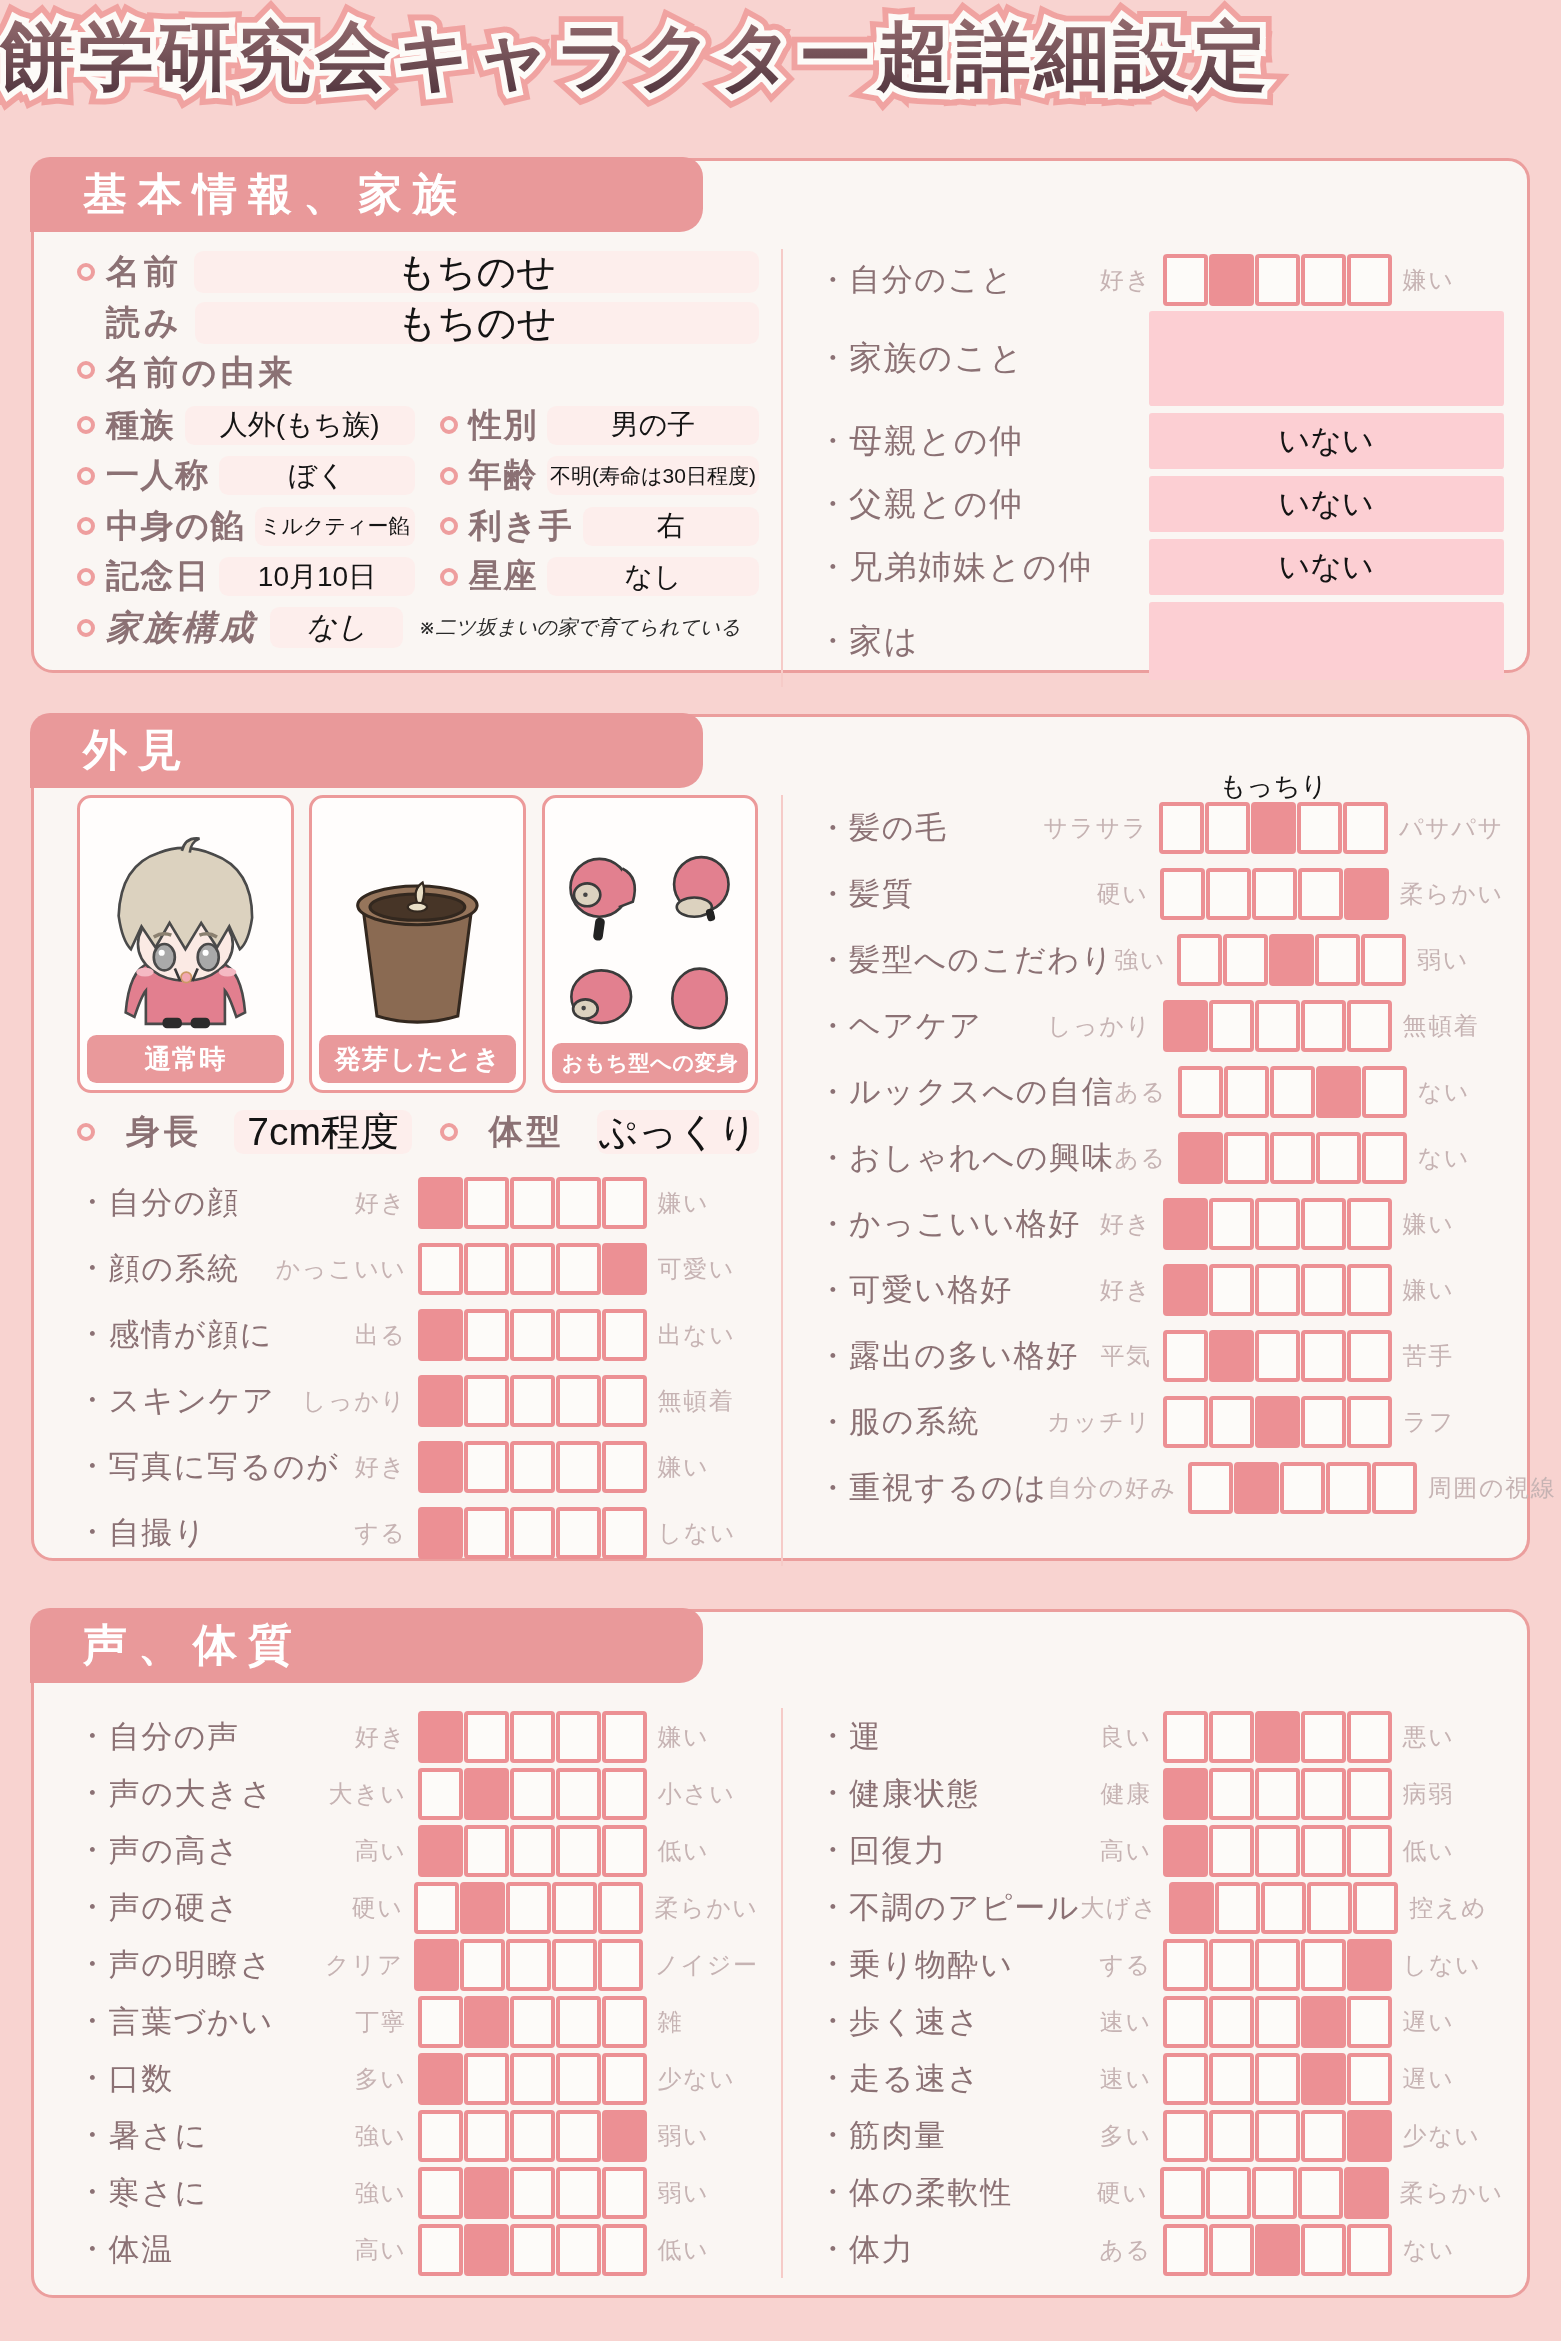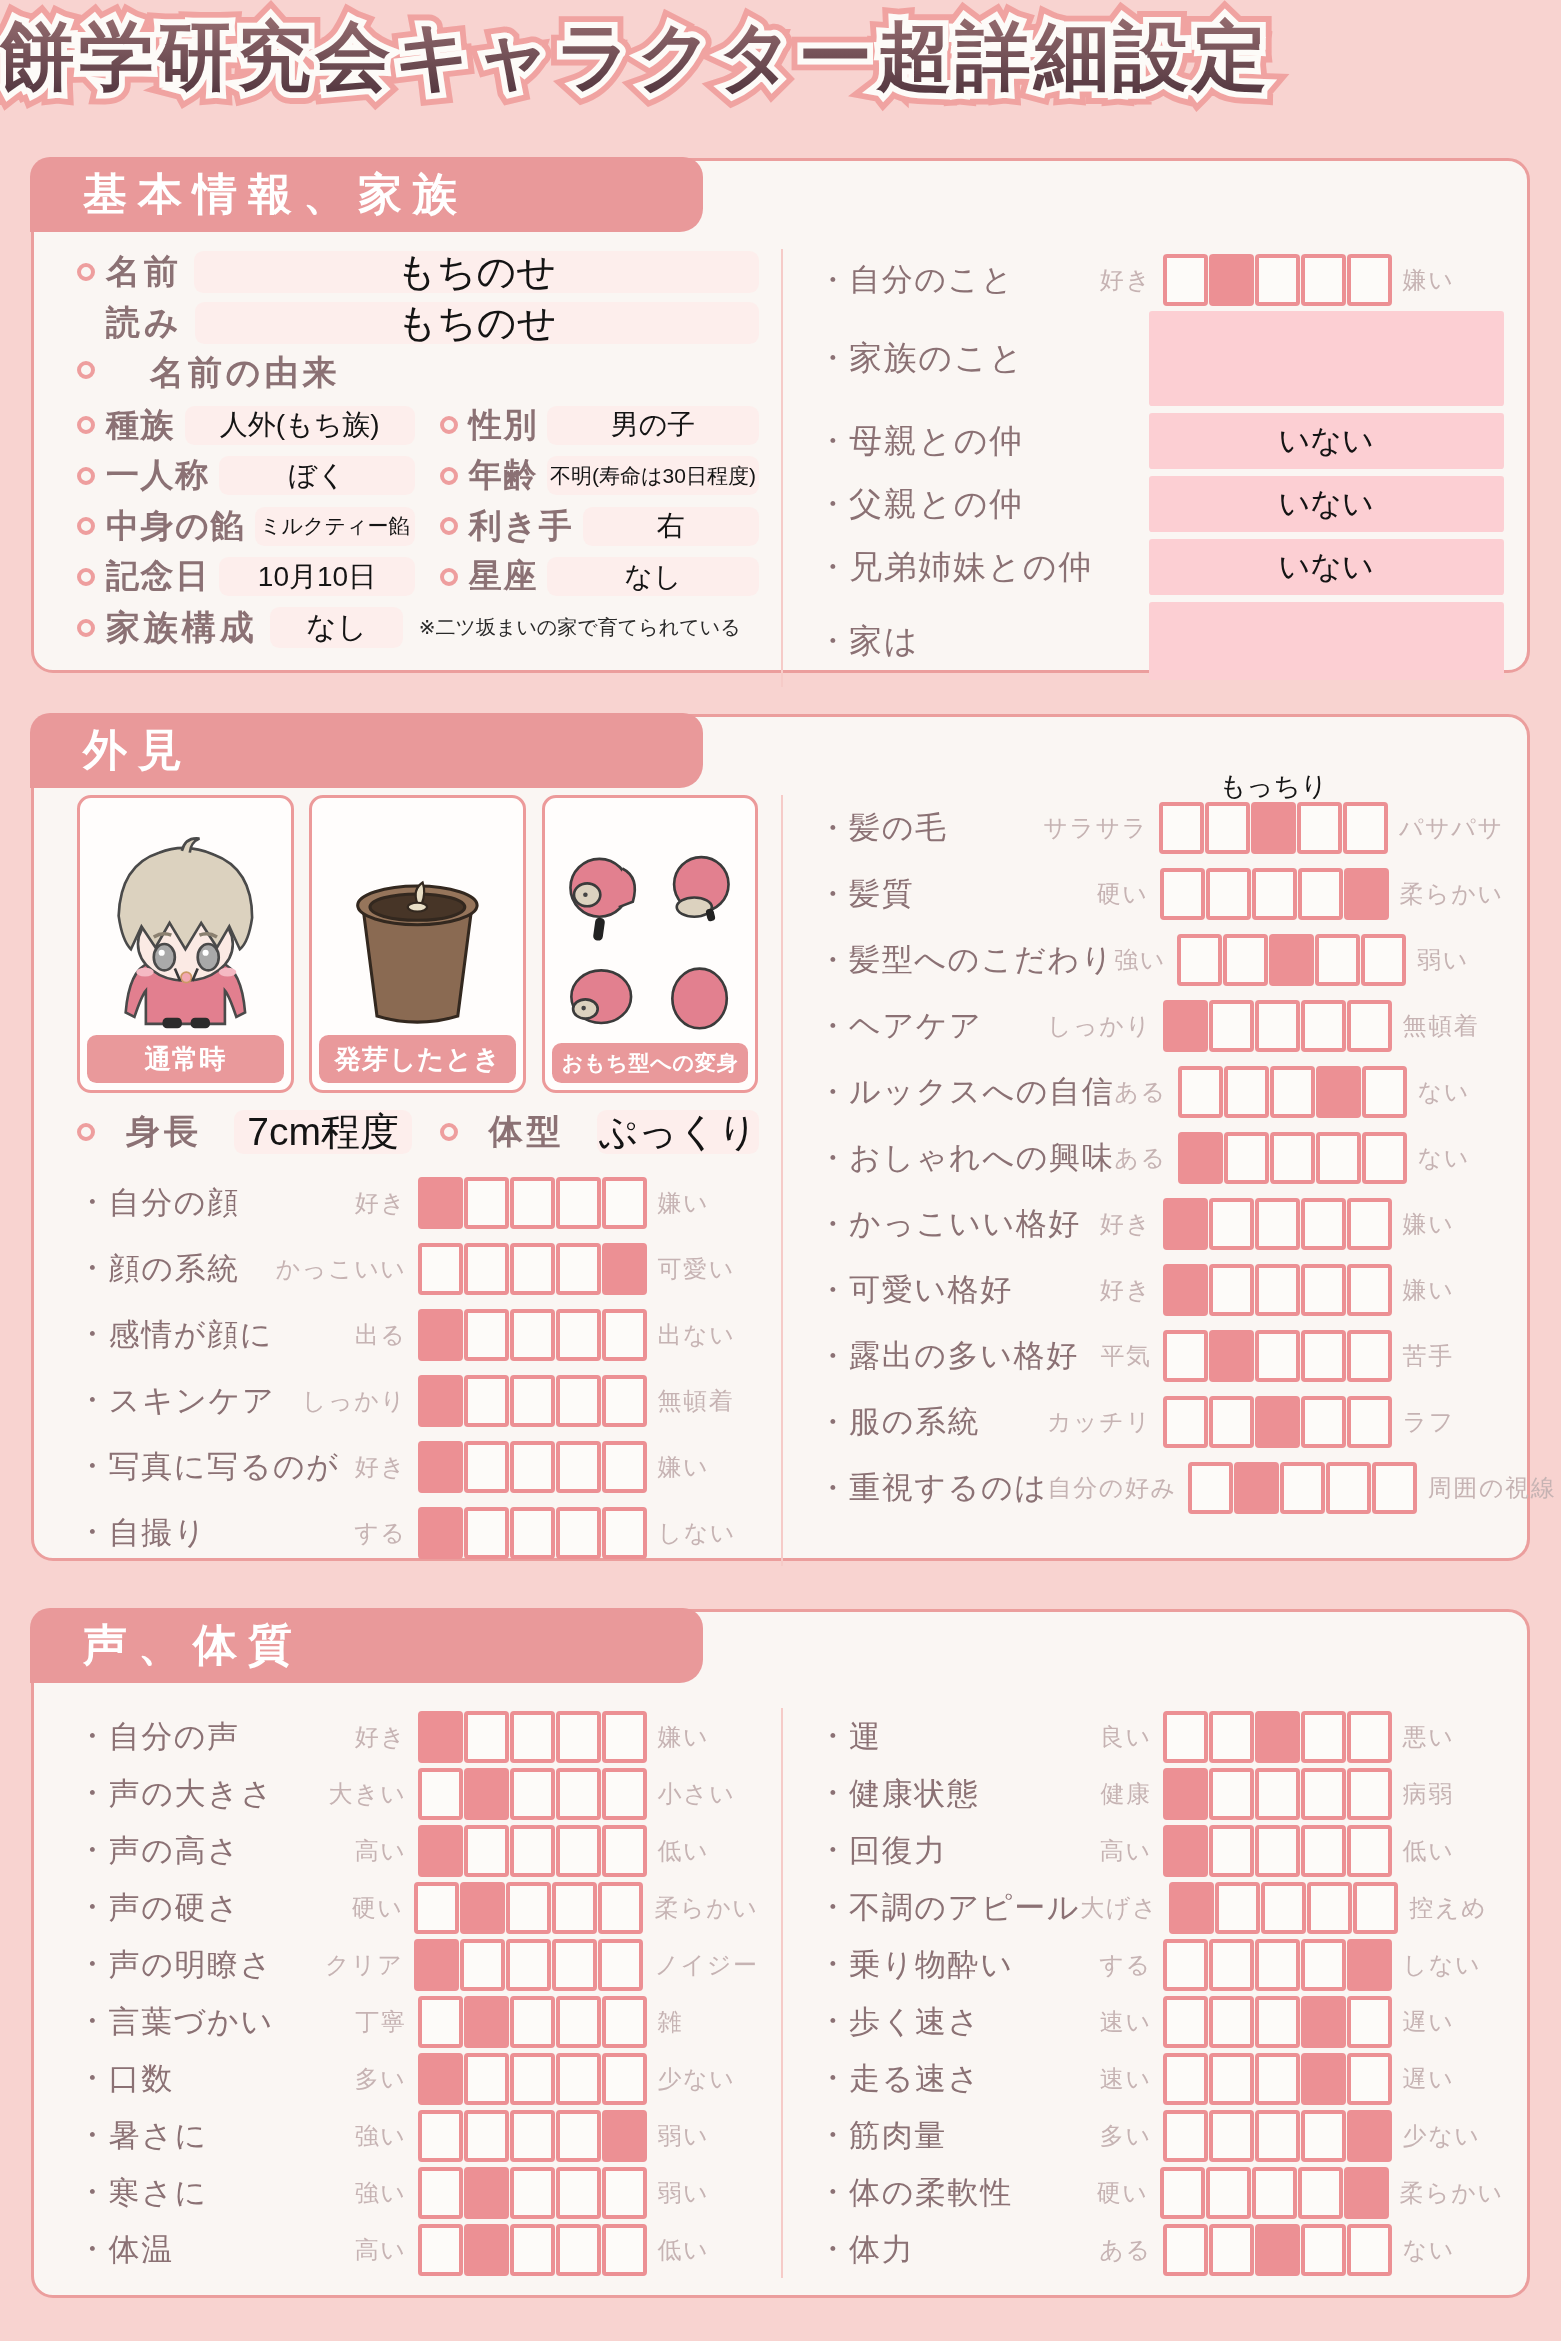--- a/index.html
+++ b/index.html
@@ -38,29 +38,29 @@
 
   
   .f-row{display:flex;align-items:center;margin-bottom:4.7px;}
   .f-bullet{width:10px;height:10px;border:4.7px solid #ee9e9e;border-radius:50%;
             margin-right:11px;flex:0 0 auto;background:transparent;}
   .f-bullet.hidden{visibility:hidden;}
   .f-label{font-size:34px;color:#8b7174;font-weight:600;letter-spacing:3.9px;
            margin-right:12.5px;white-space:nowrap;}
   .pill{flex:1;background:#fdeeec;border-radius:9.4px;height:42px;display:flex;align-items:center;
         justify-content:center;font-size:39px;color:#141414;}
-  .origin-row{align-items:flex-start;margin-bottom:6.2px;gap:44px;}
+  .origin-row{align-items:flex-start;margin-bottom:6.2px;}
   .origin-box{flex:1;background:#fdeeec;border-radius:9.4px;padding:7.8px 4.7px;text-align:center;
               font-size:24px;color:#141414;line-height:1.5;}
   .g-row{display:flex;gap:25px;margin-bottom:5.5px;}
   .g-cell{flex:1;display:flex;align-items:center;min-width:0;}
   .g-cell .f-label{font-size:33px;letter-spacing:1.6px;margin-right:9.4px;}
   .g-cell .pill{height:39px;font-size:28px;}
   .pill.small{font-size:21px;}
-  .fam-row{display:flex;align-items:center;}
+  .fam-row{display:flex;align-items:center;font-style:italic;}
   .fam-row .pill{flex:0 0 133px;height:41px;font-size:30px;}
   .f-note{font-size:20px;color:#2a2a2a;margin-left:15.6px;white-space:nowrap;}
 
   
   .rrow{display:flex;align-items:center;height:62px;}
   .bullet{color:#8b7174;font-size:30px;margin-right:1.6px;flex:0 0 auto;}
   .rlabel{font-size:31px;color:#8b7174;font-weight:500;letter-spacing:1.6px;white-space:nowrap;}
   .sp{flex:1;}
   .endl{font-size:24px;color:#c6b3b3;margin-right:11px;white-space:nowrap;letter-spacing:1.6px;flex:0 0 auto;}
   .endr{font-size:24px;color:#c6b3b3;margin-left:11px;white-space:nowrap;letter-spacing:1.6px;flex:0 0 101px;}

